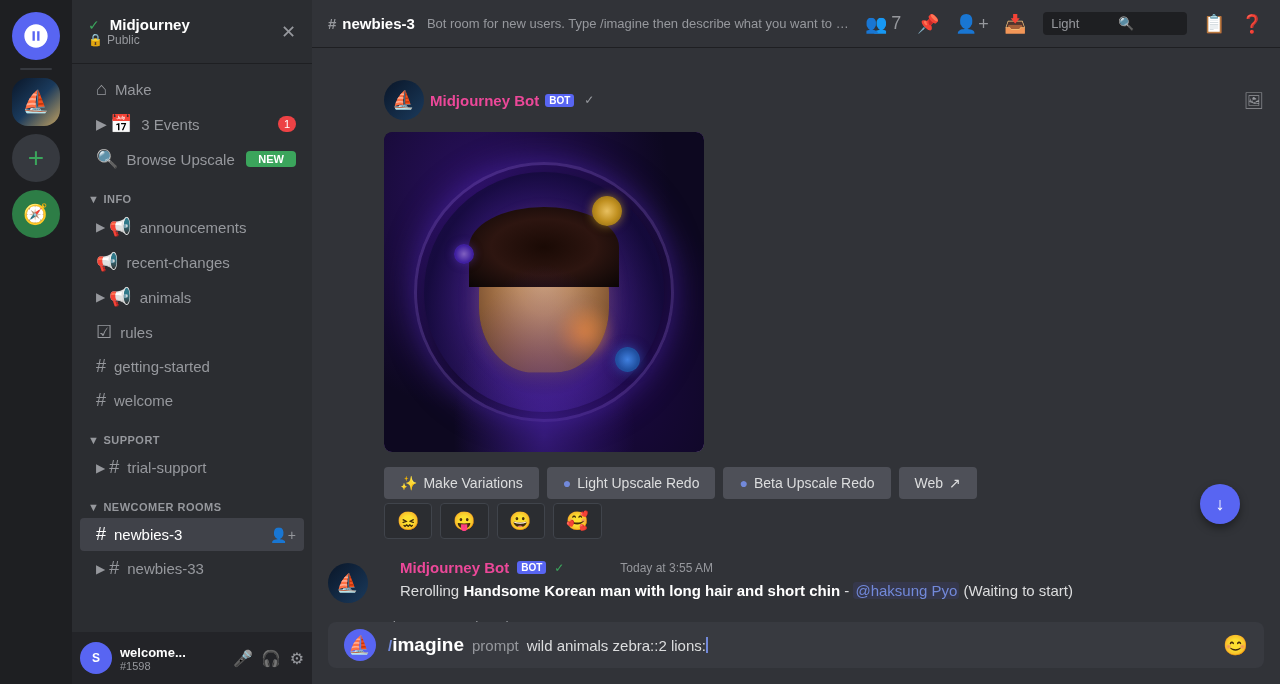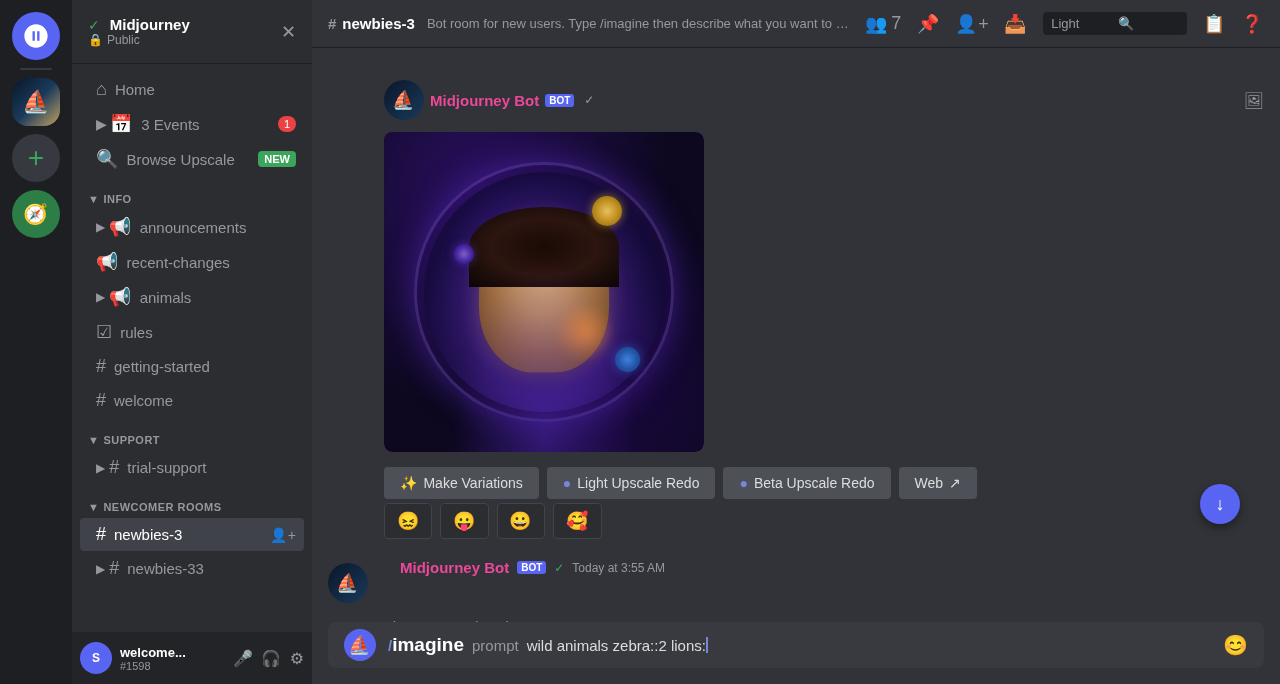--- a/index.html
+++ b/index.html
@@ -21,21 +21,21 @@
     .server-header { padding: 16px; border-bottom: 1px solid #1e1f22; display: flex; align-items: center; justify-content: space-between; cursor: pointer; }
     .server-header-name { font-weight: 600; font-size: 15px; color: #fff; }
     .server-header-check { color: #3ba55c; font-size: 14px; margin-right: 6px; }
     .public-label { font-size: 12px; color: #96989d; display: flex; align-items: center; gap: 4px; }
     .channel-list { flex: 1; overflow-y: auto; padding: 8px 0; }
     .channel-item { display: flex; align-items: center; padding: 6px 8px 6px 16px; cursor: pointer; border-radius: 4px; margin: 1px 8px; color: #96989d; font-size: 15px; }
     .channel-item.active { background: #404249; color: #fff; }
     .channel-icon { margin-right: 8px; font-size: 18px; }
     .channel-name { flex: 1; font-size: 15px; }
     .badge { background: #ed4245; color: #fff; font-size: 11px; padding: 2px 6px; border-radius: 8px; }
-    .new-badge { background: #3ba55c; color: #fff; font-size: 11px; padding: 2px 6px; border-radius: 4px; font-weight: 700; }
+    .new-badge { background: #3ba55c; color: #fff; font-size: 11px; padding: 2px 12px; border-radius: 4px; font-weight: 700; }
     .section-header { padding: 16px 8px 4px 16px; font-size: 11px; font-weight: 700; color: #96989d; text-transform: uppercase; letter-spacing: 0.5px; display: flex; align-items: center; gap: 4px; }
     .user-panel { height: 52px; background: #232428; display: flex; align-items: center; padding: 0 8px; gap: 8px; }
     .user-avatar { width: 32px; height: 32px; border-radius: 50%; background: #5865f2; display: flex; align-items: center; justify-content: center; font-size: 14px; }
     .user-info { flex: 1; }
     .user-name { font-size: 13px; font-weight: 600; color: #fff; }
     .user-discriminator { font-size: 11px; color: #96989d; }
     .user-controls { display: flex; gap: 8px; color: #96989d; }
     .user-controls span { cursor: pointer; font-size: 16px; }
     
     
@@ -121,21 +121,21 @@
           <span>Public</span>
         </div>
       </div>
       <span style="color:#96989d;font-size:18px;">✕</span>
     </div>
 
     <div class="channel-list">
 
       <div class="channel-item">
         <span class="channel-icon">⌂</span>
-        <span class="channel-name">Home</span>
+        <span class="channel-name">Make</span>
       </div>
       <div class="channel-item" style="display:flex;align-items:center;">
         <span style="color:#96989d;font-size:14px;margin-right:4px;">▶</span>
         <span class="channel-icon">📅</span>
         <span class="channel-name">3 Events</span>
         <span class="badge">1</span>
       </div>
       <div class="channel-item">
         <span class="channel-icon">🔍</span>
         <span class="channel-name">Browse Upscale</span>
@@ -307,21 +307,24 @@
         </div>
       </div>
 
       <div class="message" style="margin-top:8px;align-items:flex-start;">
         <div style="width:40px;height:40px;border-radius:50%;background:linear-gradient(135deg,#0a1628,#1a3a5c);display:flex;align-items:center;justify-content:center;color:white;font-size:18px;flex-shrink:0;margin-top:4px;">⛵</div>
         <div style="flex:1;padding-left:16px;">
           <div style="display:flex;align-items:center;gap:8px;margin-bottom:4px;">
             <span class="message-author bot-name">Midjourney Bot</span>
             <span class="bot-badge">BOT</span>
             <span style="color:#3ba55c;font-size:12px;">✓</span>
-            <span style="font-size:12px;color:#96989d;">Today at 3:55 AM</span>
+            <span style="font-size:12px;color:#96989d;margin-left:48px;">Today at 3:55 AM</span>
+          </div>
+          <div class="message-text">
+            Rerolling <strong>Handsome Korean man with long hair and short chin</strong> - <span class="mention">@haksung Pyo</span> <span>(Waiting to start)</span>
           </div>
         </div>
       </div>
 
       <div style="display:flex;align-items:center;padding:12px 16px 4px;gap:0;">
         <span style="font-weight:600;color:#dcddde;margin-right:8px;">prompt</span>
         <span style="color:#96989d;">The prompt to imagine</span>
       </div>
 
     </div>

